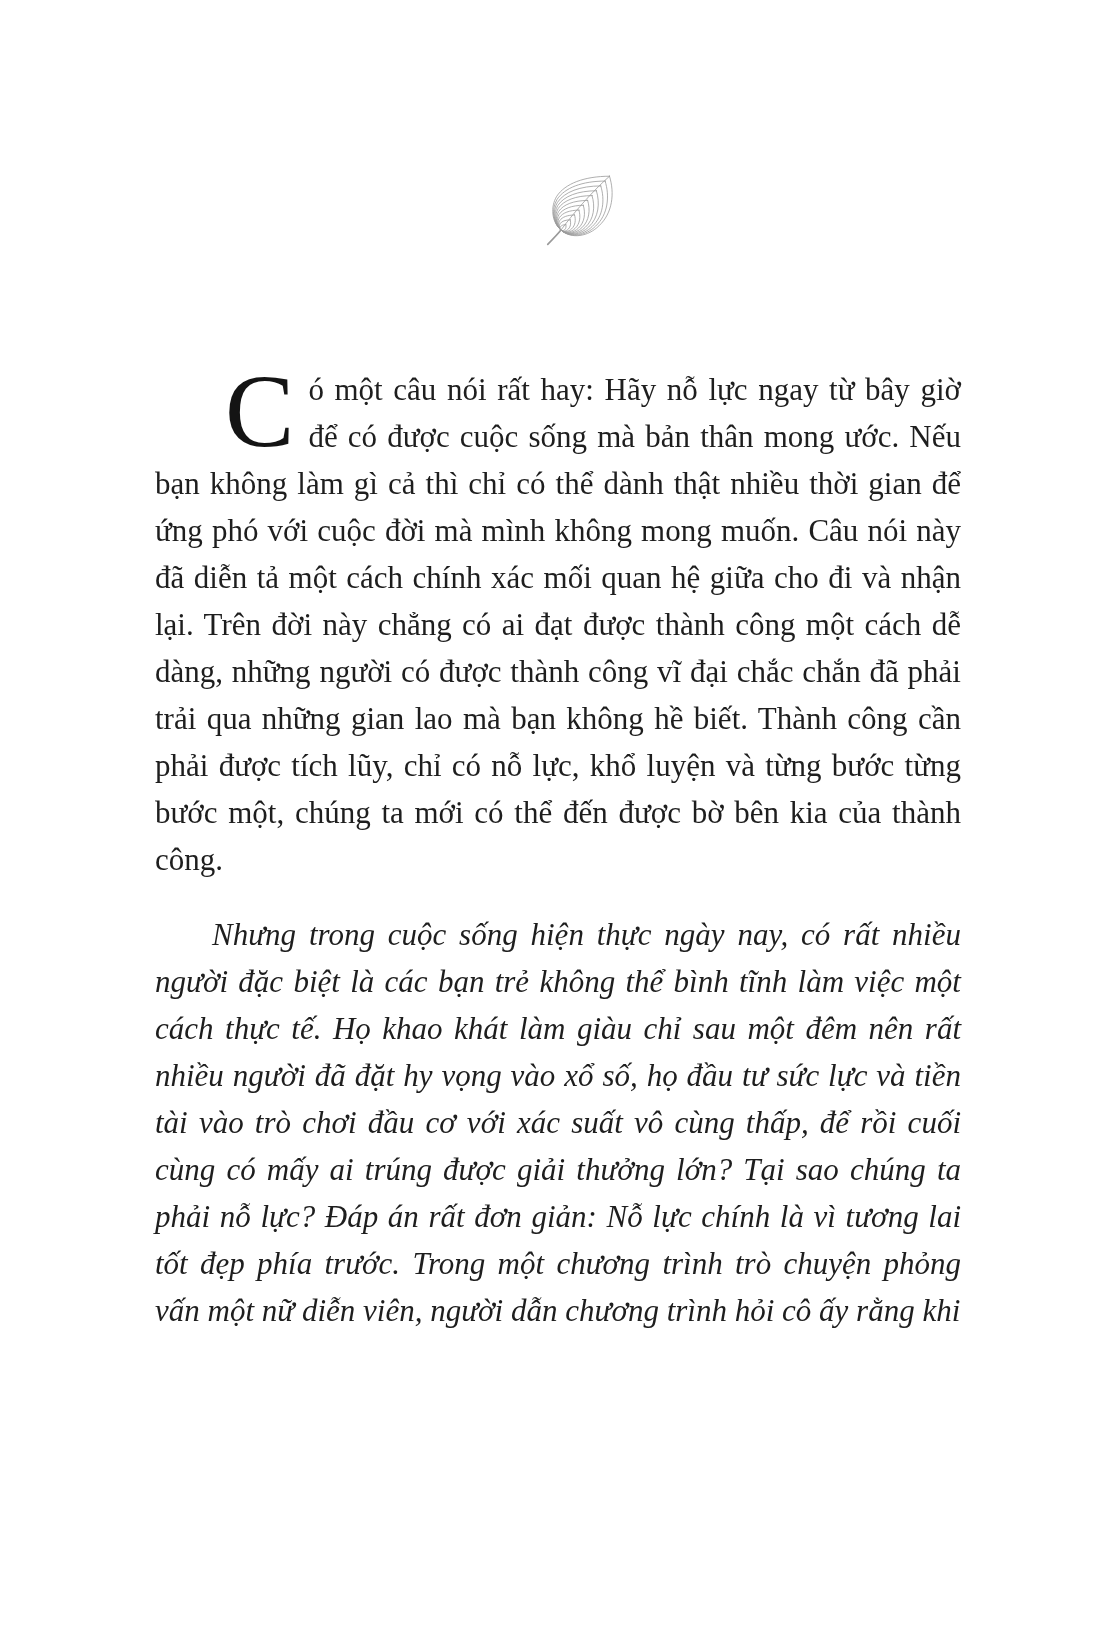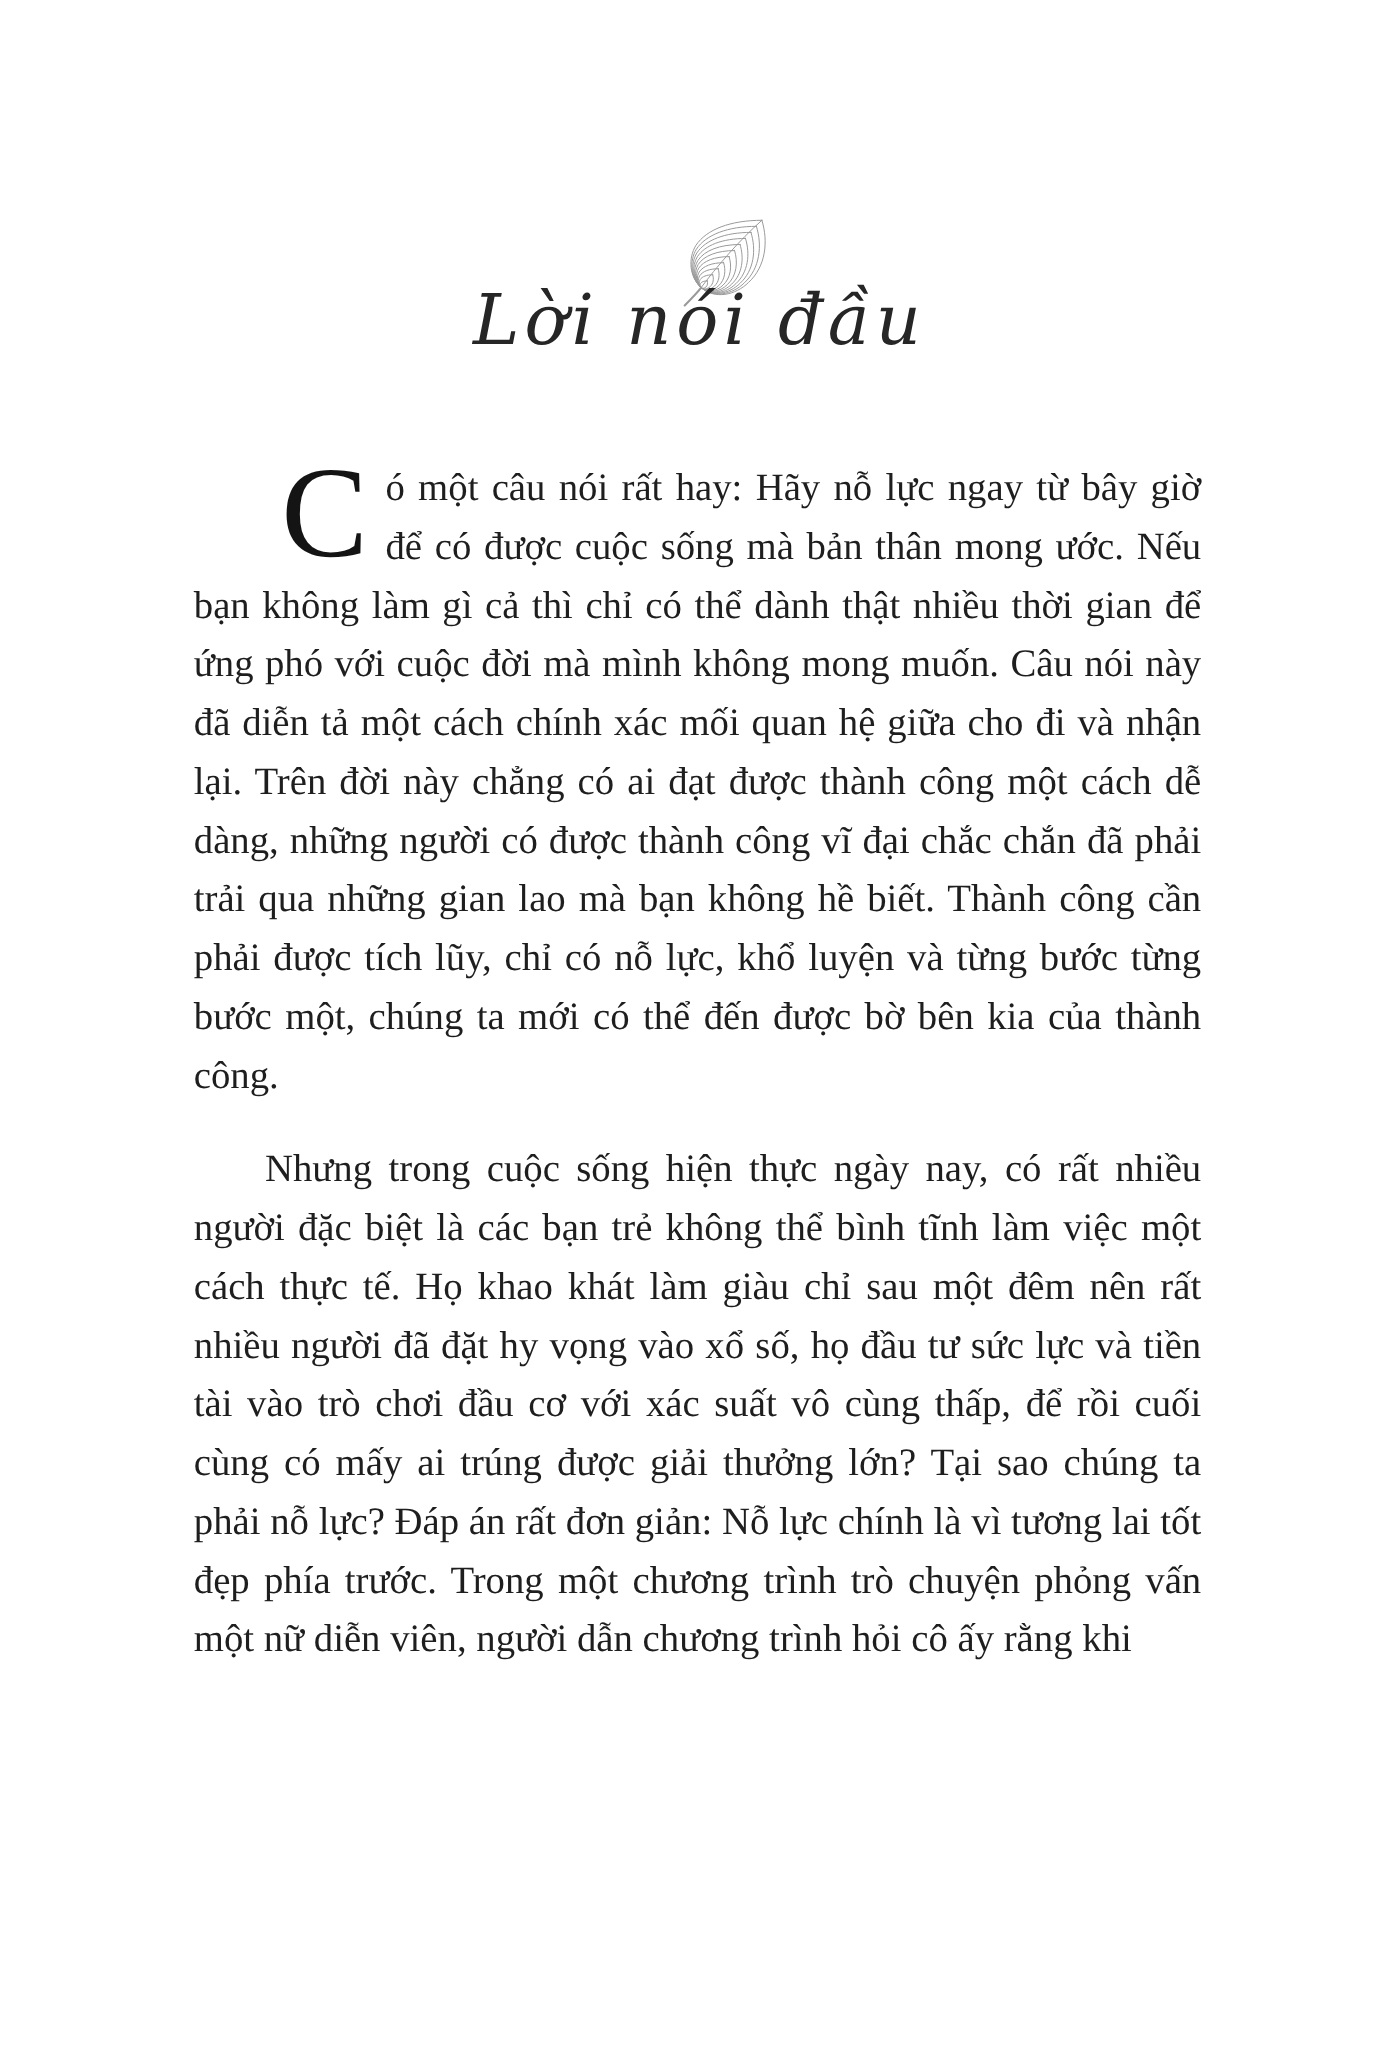--- a/index.html
+++ b/index.html
@@ -61,20 +61,21 @@
     font-size: 104px;
     line-height: 86px;
     height: 86px;
     padding: 2px 14px 6px 70px;
     color: #141414;
     font-family: "Liberation Serif", serif;
   }
   .para-2 {
     margin-top: 28px !important;
     text-indent: 57px;
+    font-style: italic;
   }
 </style>
 </head>
 <body>
 
 <div class="page">
 
   <div class="leaf-wrap">
     <svg viewBox="0 0 72 72" xmlns="http://www.w3.org/2000/svg" fill="none" stroke="#9a9a9a" stroke-width="0.8" stroke-linecap="round">
       <defs>
@@ -89,21 +90,20 @@
       <use href="#leafOutline" transform="translate(17,55) scale(0.46) translate(-17,-55)"></use>
       <use href="#leafOutline" transform="translate(17,55) scale(0.37) translate(-17,-55)"></use>
       <use href="#leafOutline" transform="translate(17,55) scale(0.28) translate(-17,-55)"></use>
       <use href="#leafOutline" transform="translate(17,55) scale(0.19) translate(-17,-55)"></use>
       <use href="#leafOutline" transform="translate(17,55) scale(0.10) translate(-17,-55)"></use>
       <path d="M17,55 C28,40 46,19 63,4" vector-effect="non-scaling-stroke"></path>
       <path d="M17,55 C13.5,59.5 9,64 4.5,68.5" stroke-width="1.6"></path>
     </svg>
   </div>
 
-  <div class="page-title">Lời nói đầu</div>
 
   <div class="content">
     <p>
       <span class="dropcap">C</span><span>ó một câu nói rất hay: Hãy nỗ lực ngay từ bây giờ để có được cuộc sống mà bản thân mong ước. Nếu bạn không làm gì cả thì chỉ có thể dành thật nhiều thời gian để ứng phó với cuộc đời mà mình không mong muốn. Câu nói này đã diễn tả một cách chính xác mối quan hệ giữa cho đi và nhận lại. Trên đời này chẳng có ai đạt được thành công một cách dễ dàng, những người có được thành công vĩ đại chắc chắn đã phải trải qua những gian lao mà bạn không hề biết. Thành công cần phải được tích lũy, chỉ có nỗ lực, khổ luyện và từng bước từng bước một, chúng ta mới có thể đến được bờ bên kia của thành công.</span>
     </p>
     <p class="para-2">Nhưng trong cuộc sống hiện thực ngày nay, có rất nhiều người đặc biệt là các bạn trẻ không thể bình tĩnh làm việc một cách thực tế. Họ khao khát làm giàu chỉ sau một đêm nên rất nhiều người đã đặt hy vọng vào xổ số, họ đầu tư sức lực và tiền tài vào trò chơi đầu cơ với xác suất vô cùng thấp, để rồi cuối cùng có mấy ai trúng được giải thưởng lớn? Tại sao chúng ta phải nỗ lực? Đáp án rất đơn giản: Nỗ lực chính là vì tương lai tốt đẹp phía trước. Trong một chương trình trò chuyện phỏng vấn một nữ diễn viên, người dẫn chương trình hỏi cô ấy rằng khi</p>
   </div>
 
 </div>
 

